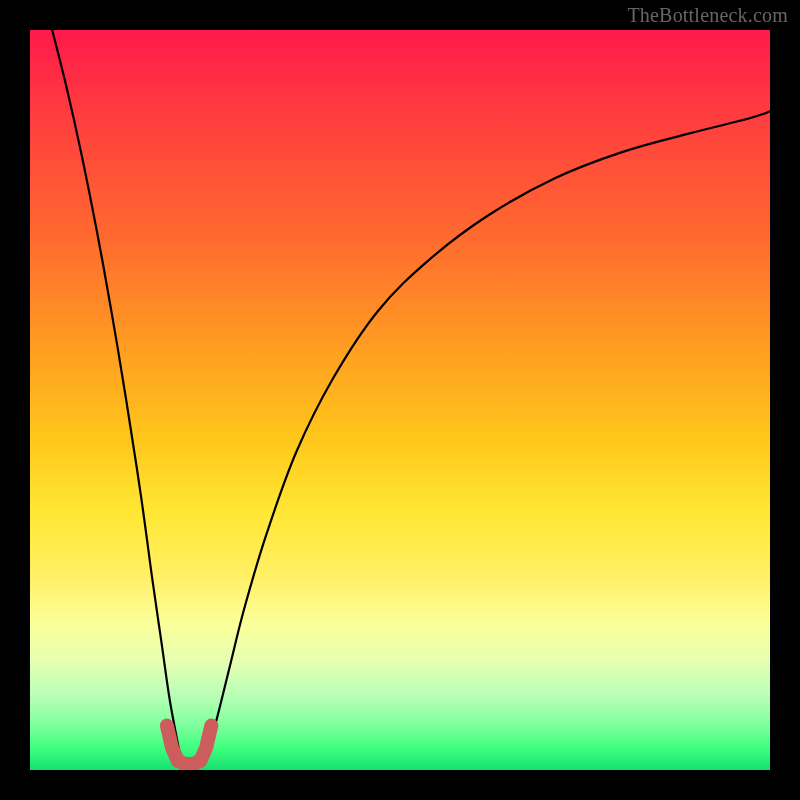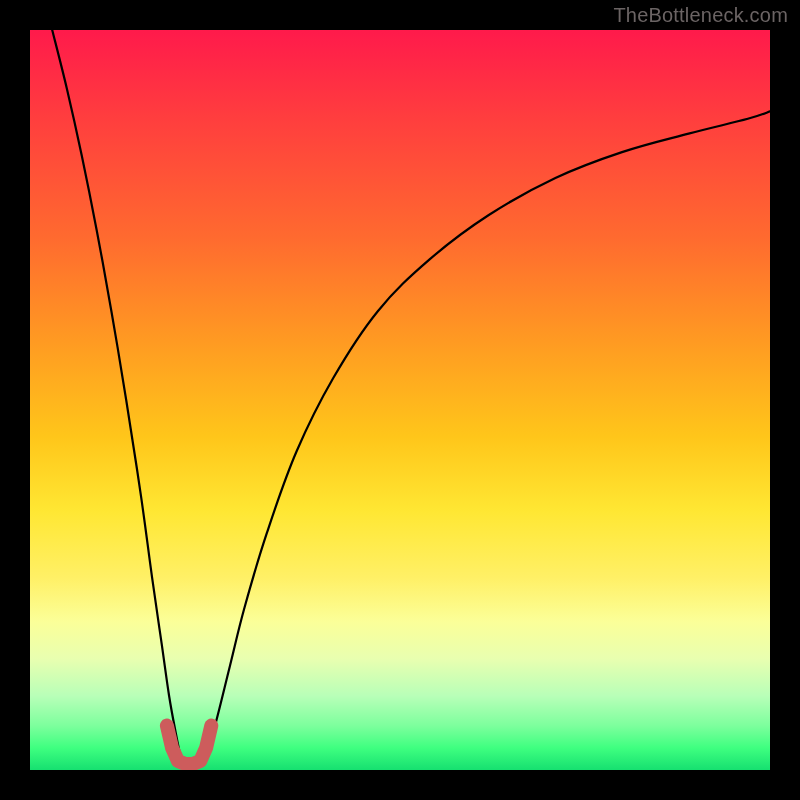--- a/index.html
+++ b/index.html
@@ -9,20 +9,21 @@
     height: 800px;
     background: #000;
     overflow: hidden;
     font-family: Arial, Helvetica, sans-serif;
   }
   .frame {
     position: relative;
     width: 800px;
     height: 697px;
     background: #000;
+    font-family: Liberation Serif, serif;
   }
   .plot-area {
     position: absolute;
     left: 30px;
     top: 30px;
     width: 740px;
     height: 740px;
     background: linear-gradient(
       to bottom,
       #ff1a4b 0%,

